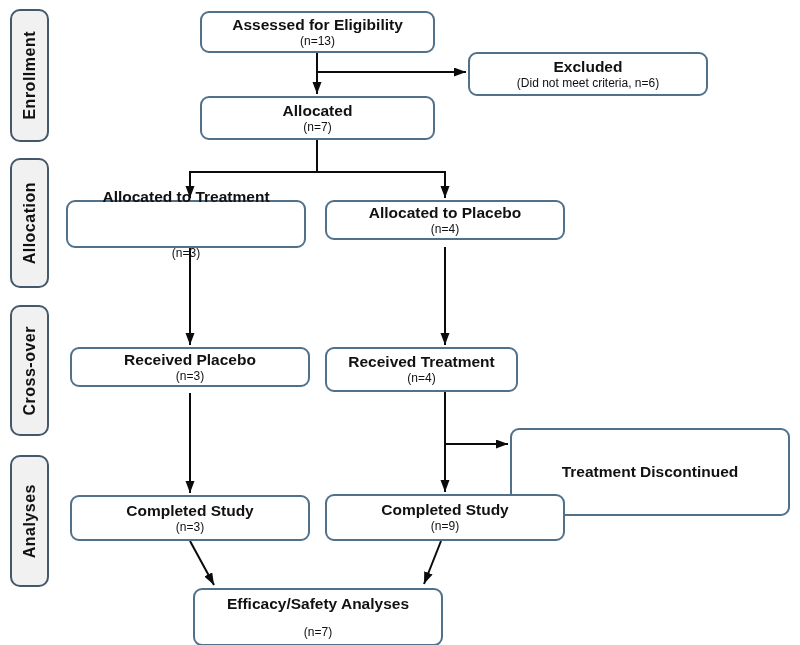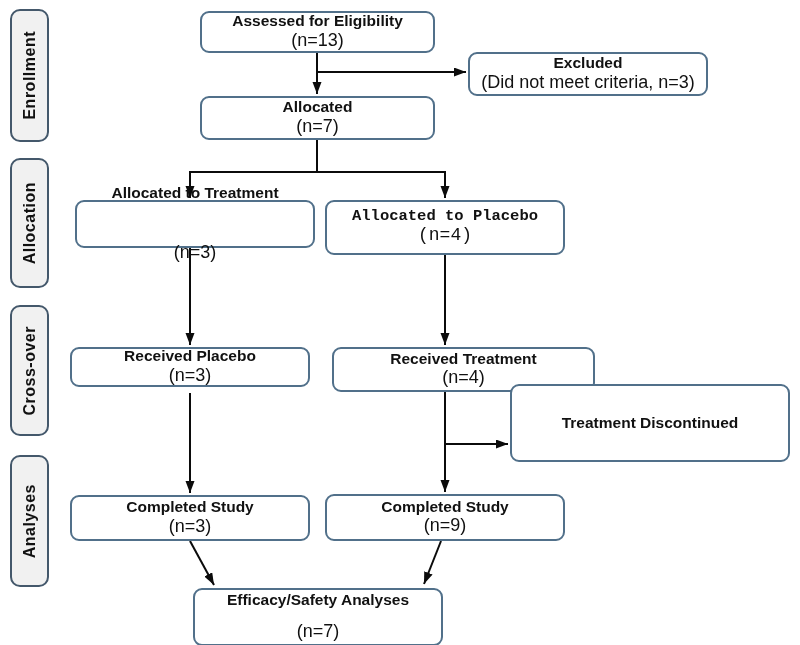--- a/index.html
+++ b/index.html
@@ -11,46 +11,46 @@
   .arrows path.line{stroke:var(--arrow,#0b0b0b);stroke-width:2;fill:none;}
   .ah-fill{fill:var(--arrow,#0b0b0b);}
 
   .node{
     position:absolute;box-sizing:border-box;background:#ffffff;
     border:2px solid var(--box-border,#51708a);border-radius:9px;
     display:flex;flex-direction:column;align-items:center;justify-content:center;
     text-align:center;padding:9px 6px;
   }
   .node .title{font-weight:bold;font-size:15.5px;color:var(--text,#111111);line-height:1.15;}
-  .node .sub{font-size:18px;color:var(--text,#111111);line-height:1.22;white-space:pre-line;}
+  .node .sub{font-size:12px;color:var(--text,#111111);line-height:1.22;white-space:pre-line;}
 
   .slabel{
     position:absolute;left:10px;width:39px;box-sizing:border-box;
     background:var(--label-fill,#f1f1f1);
     border:2px solid var(--label-border,#44586b);border-radius:10px;
     display:flex;align-items:center;justify-content:center;
   }
   .slabel span{
     writing-mode:vertical-rl;transform:rotate(180deg);
     font-weight:bold;font-size:16px;color:var(--text,#111111);letter-spacing:.5px;
   }
 
   #lbl-enrollment{top:9px;height:133px;}
   #lbl-allocation{top:158px;height:130px;}
   #lbl-crossover{top:305px;height:131px;}
   #lbl-analyses{top:455px;height:132px;}
 
   #node-assessed{left:200px;top:11px;width:235px;height:42px;}
   #node-excluded{left:468px;top:52px;width:240px;height:44px;}
   #node-randomized{left:200px;top:96px;width:235px;height:44px;}
-  #node-alloc-treatment{left:75px;top:200px;width:240px;height:48px;gap:40px;}
-  #node-alloc-placebo{left:325px;top:200px;width:240px;height:55px;font-family:Liberation Mono, monospace;}
+  #node-alloc-treatment{left:66px;top:200px;width:240px;height:48px;gap:40px;}
+  #node-alloc-placebo{left:325px;top:200px;width:240px;height:40px;}
   #node-received-placebo{left:70px;top:347px;width:240px;height:40px;}
-  #node-received-treatment{left:325px;top:347px;width:263px;height:45px;margin-left:7px;}
-  #node-discontinued{left:510px;top:384px;width:280px;height:78px;}
+  #node-received-treatment{left:325px;top:347px;width:193px;height:45px;}
+  #node-discontinued{left:510px;top:428px;width:280px;height:88px;}
   #node-completed-left{left:70px;top:495px;width:240px;height:46px;}
   #node-completed-right{left:325px;top:494px;width:240px;height:47px;}
   #node-efficacy{left:193px;top:588px;width:250px;height:58px;gap:12px;}
 </style>
 </head>
 <body>
 
 <div class="stage">
 
   <svg class="arrows" width="800" height="645" viewBox="0 0 800 645" xmlns="http://www.w3.org/2000/svg">
@@ -87,21 +87,21 @@
     <span>Analyses</span>
   </div>
 
   <div class="node" id="node-assessed">
     <div class="title">Assessed for Eligibility</div>
     <div class="sub">(n=13)</div>
   </div>
 
   <div class="node" id="node-excluded">
     <div class="title">Excluded</div>
-    <div class="sub">(Did not meet criteria, n=3)</div>
+    <div class="sub">(Did not meet criteria, n=6)</div>
   </div>
 
   <div class="node" id="node-randomized">
     <div class="title">Allocated</div>
     <div class="sub">(n=7)</div>
   </div>
 
   <div class="node" id="node-alloc-treatment">
     <div class="title">Allocated to Treatment</div>
     <div class="sub">(n=3)</div>

